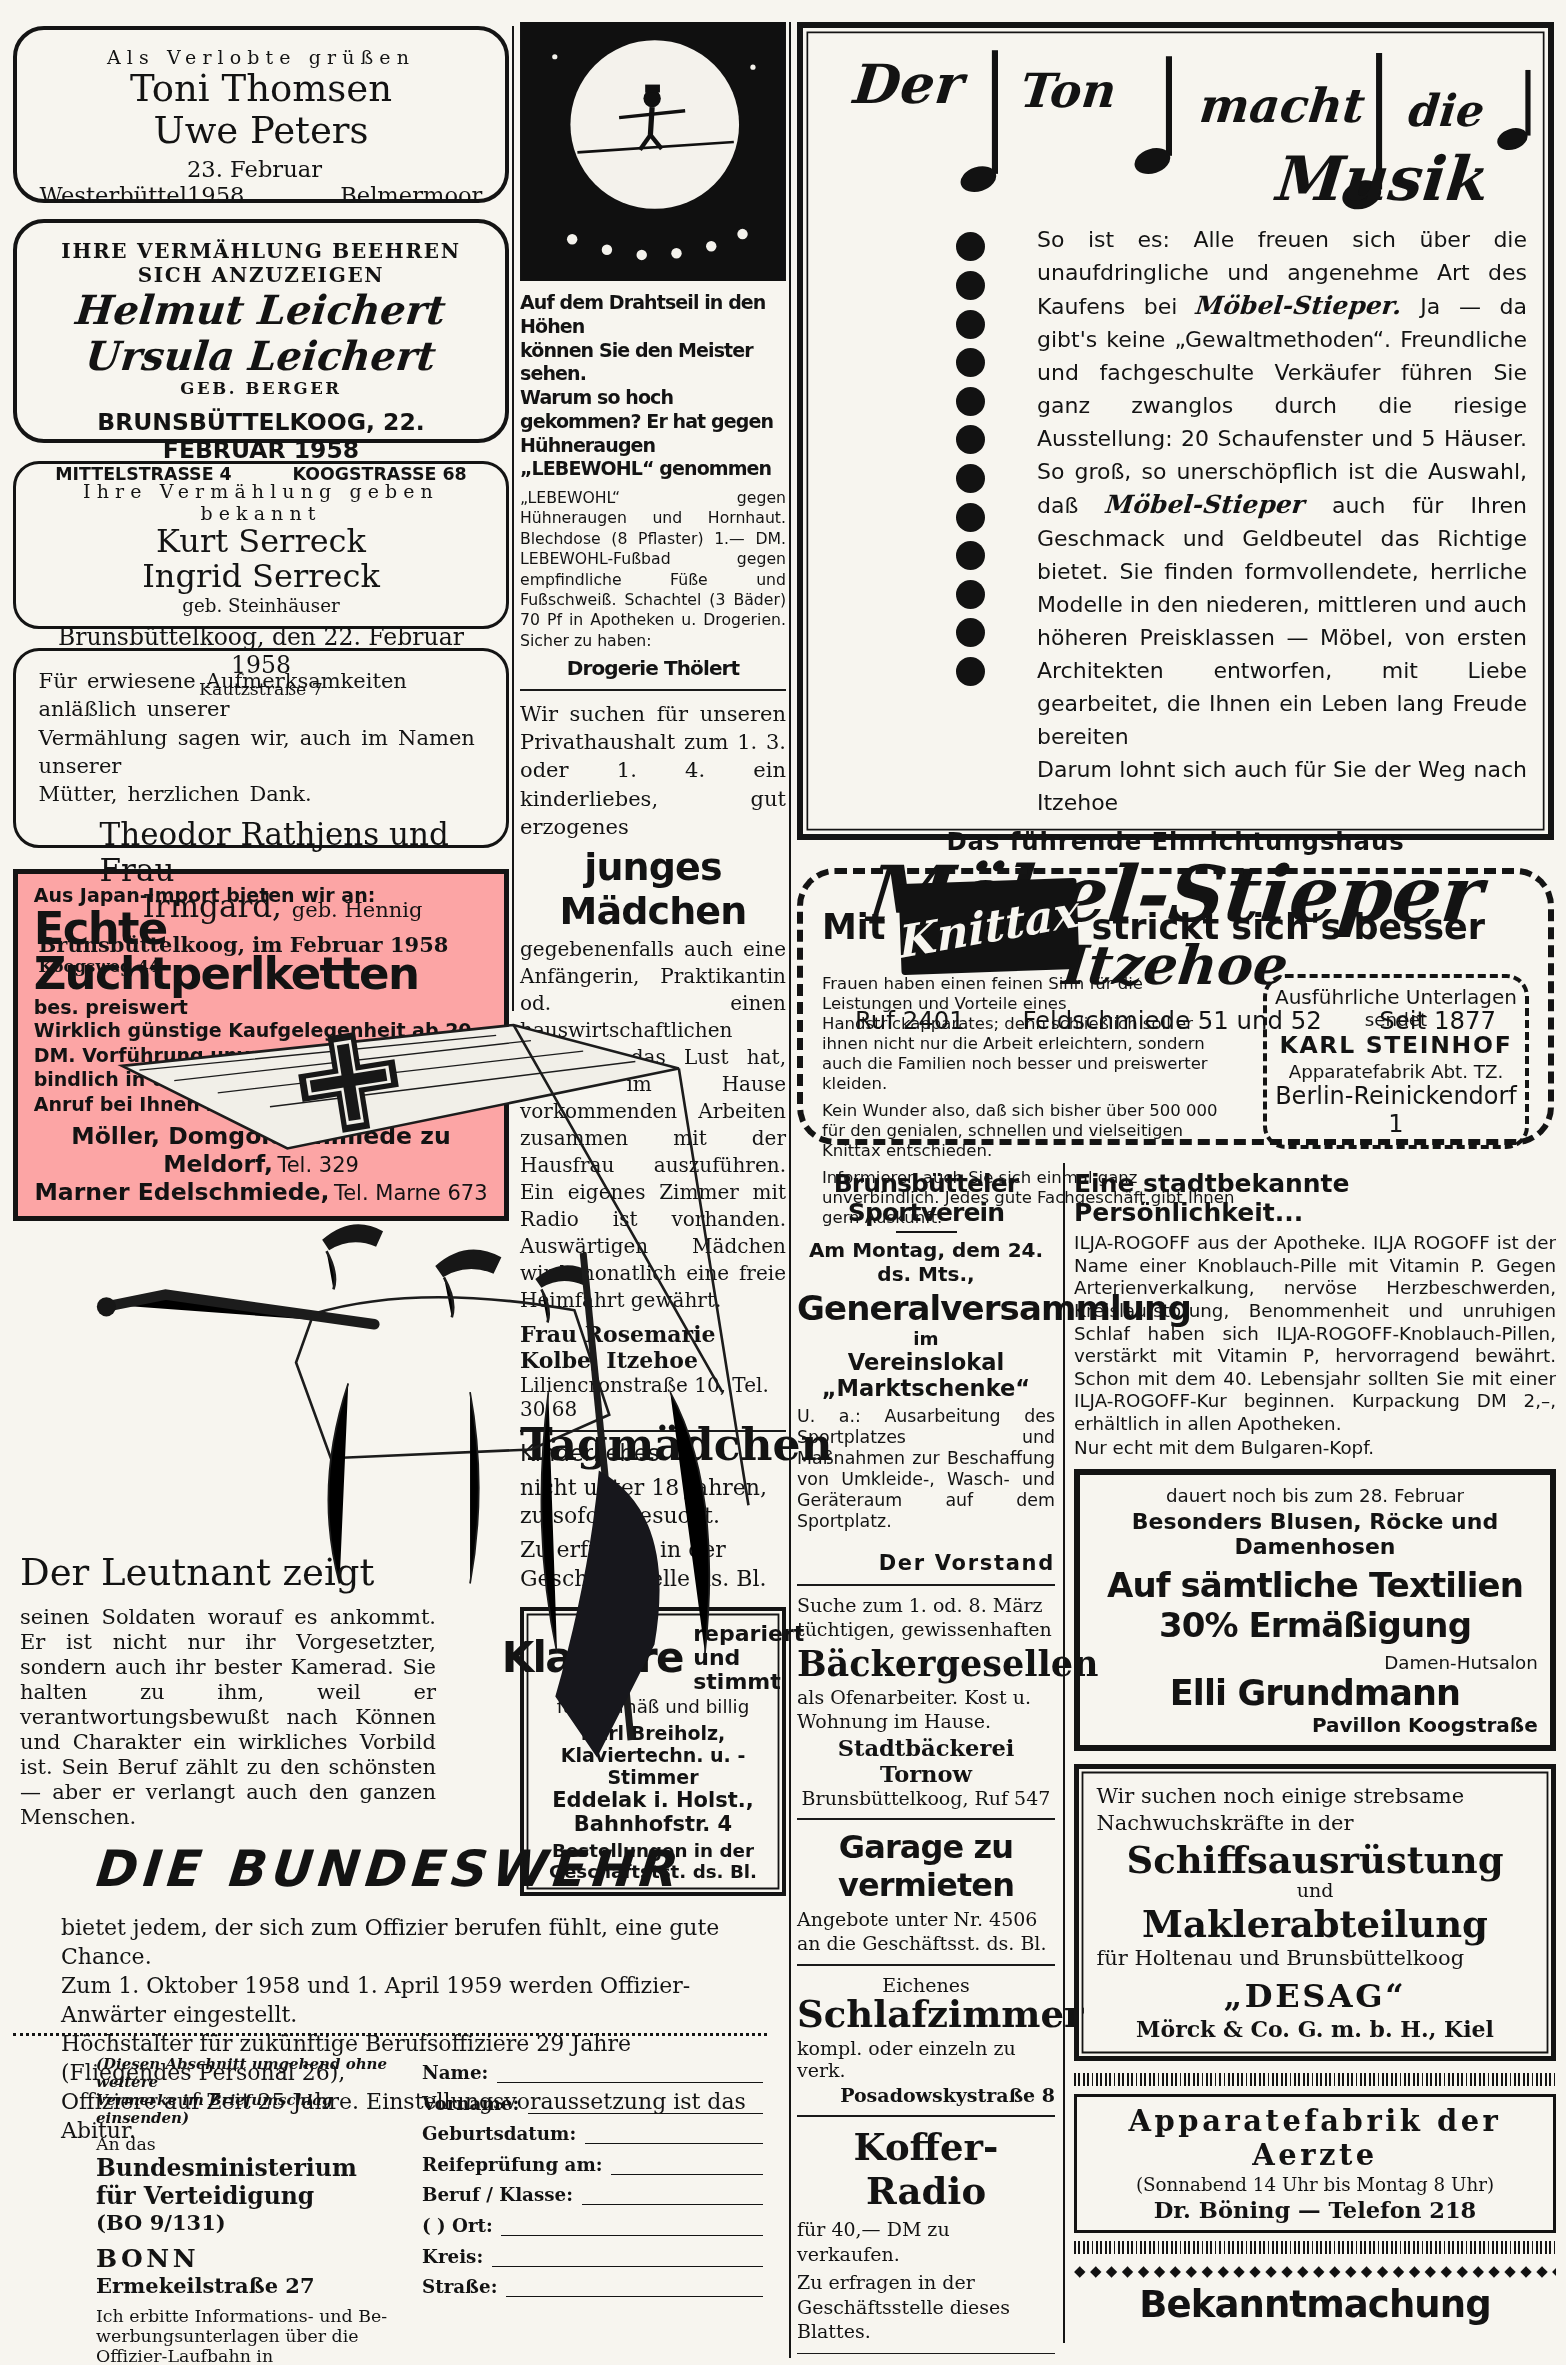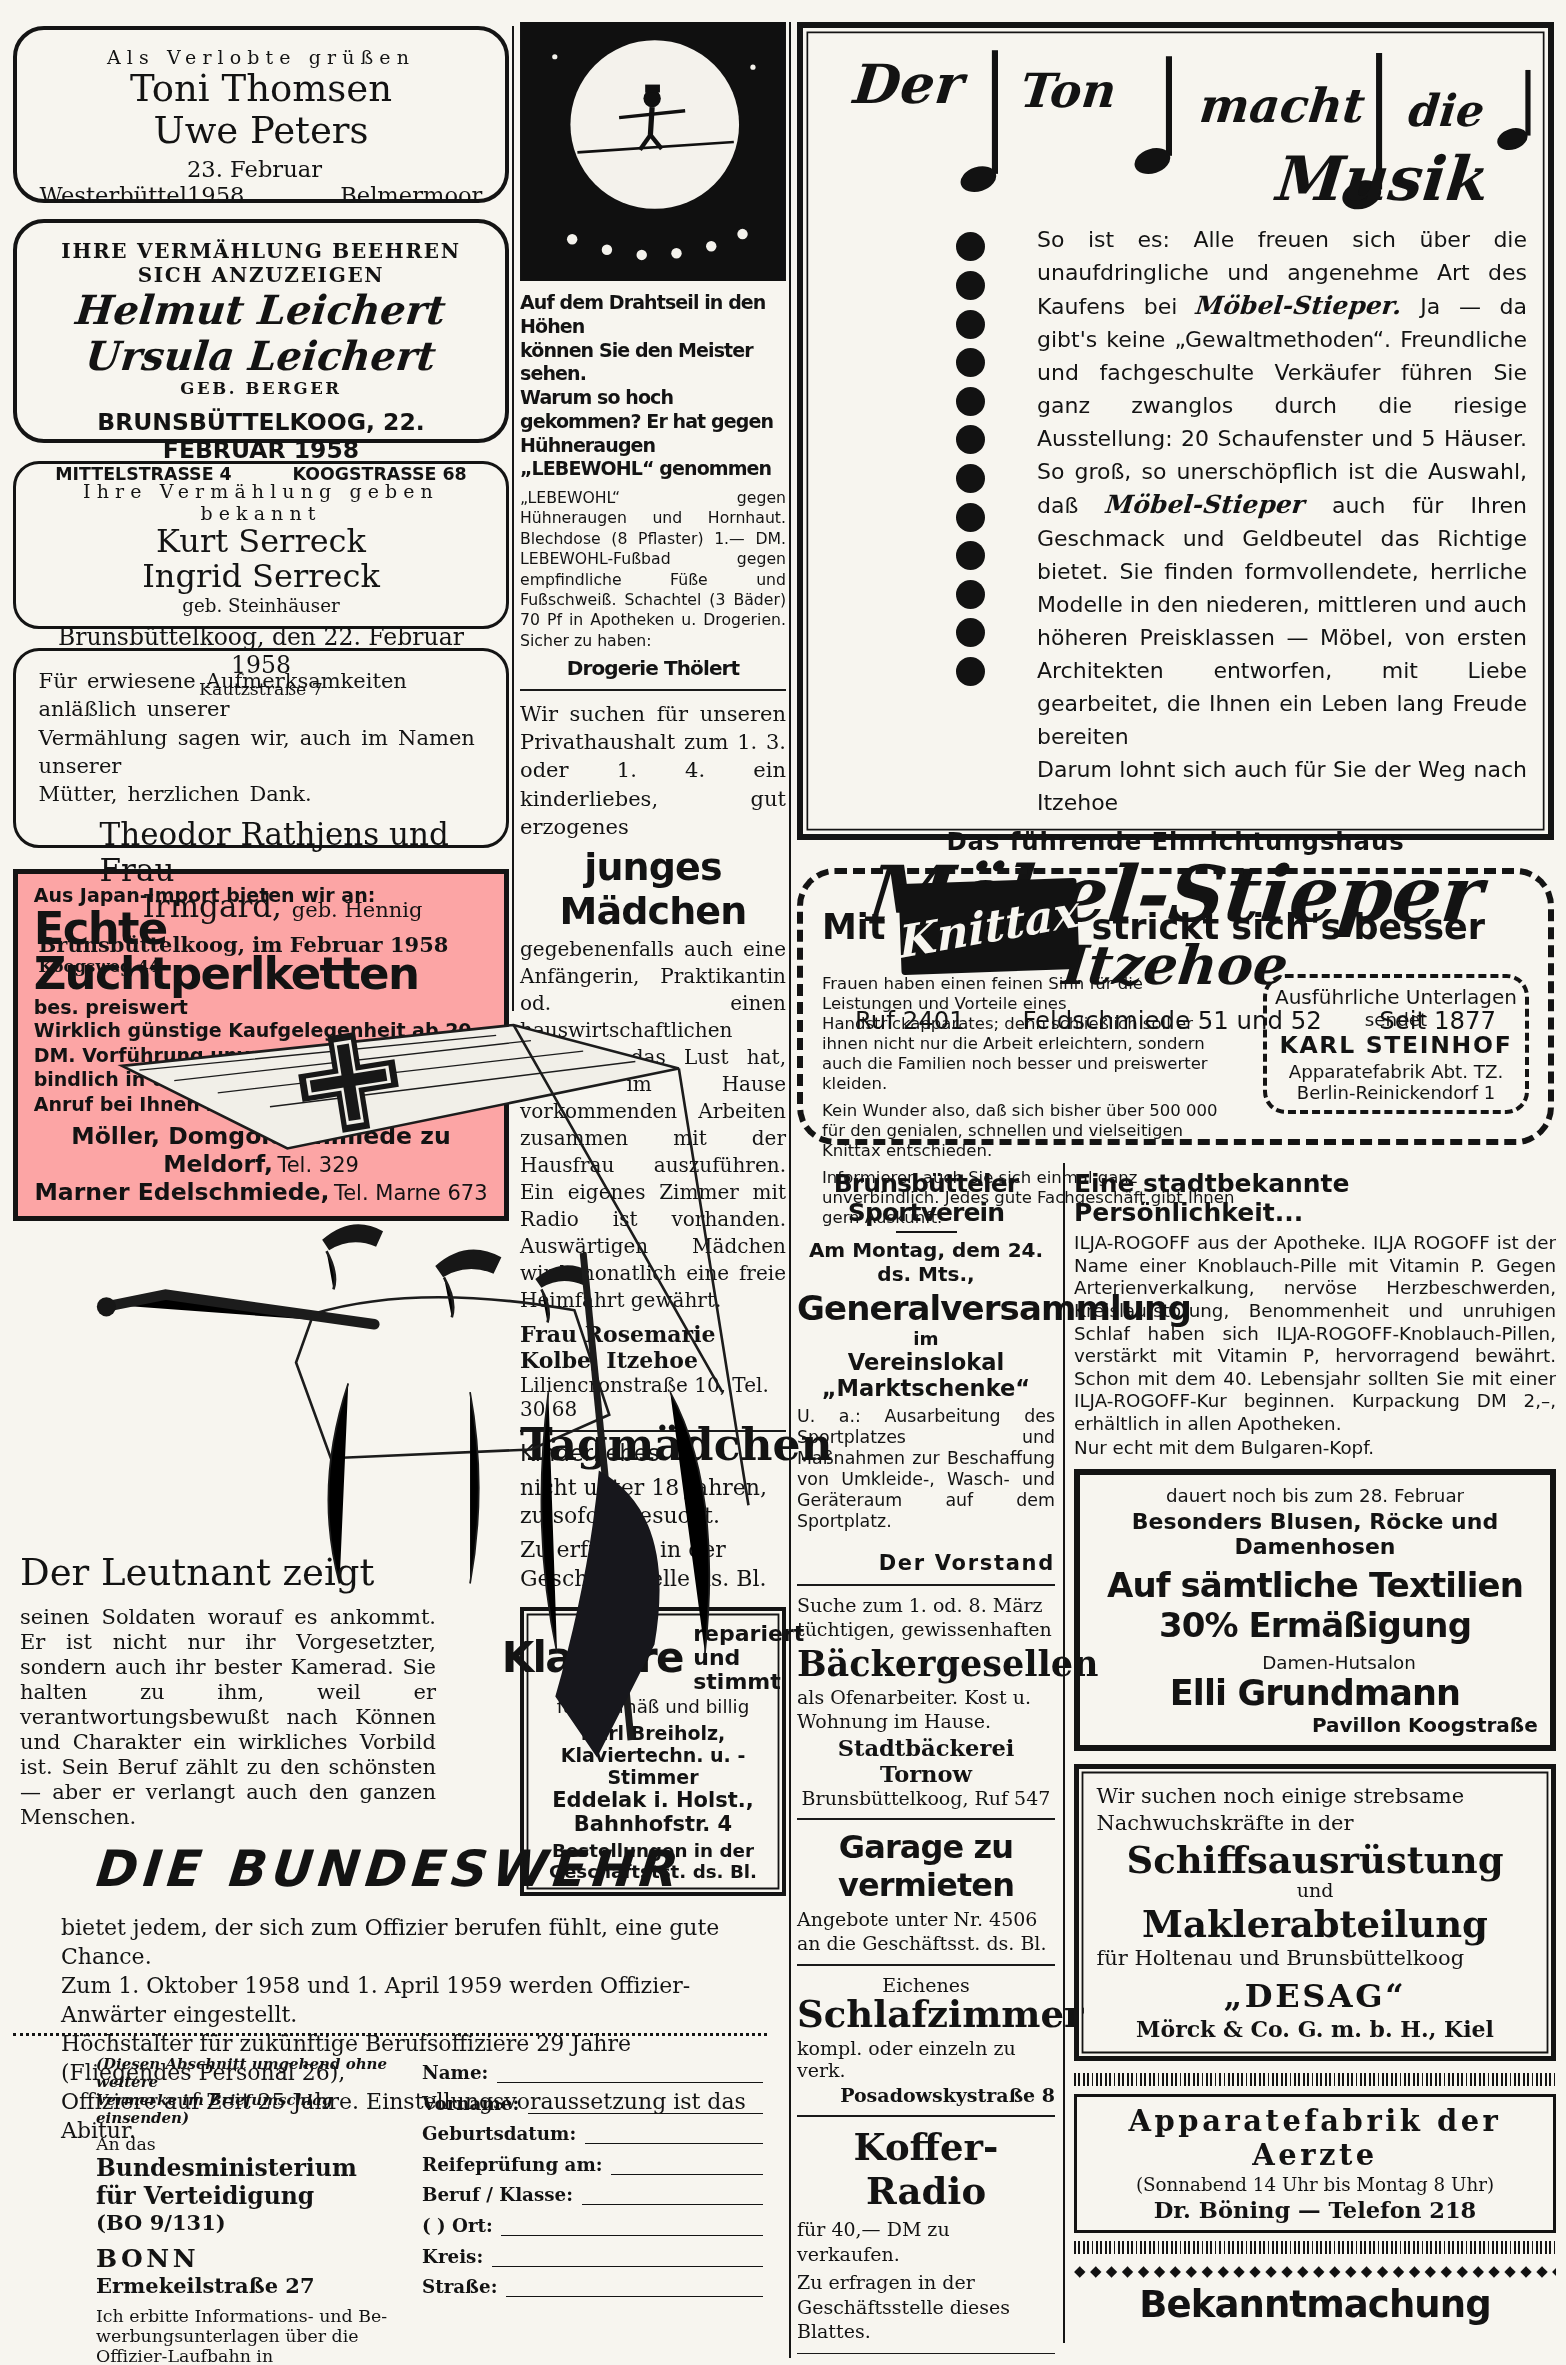--- a/index.html
+++ b/index.html
@@ -98,21 +98,21 @@
   .kn-head{display:flex;align-items:center;}
   .kn-pre{font-size:35px;}
   .kn-logobox{background:#121212;width:178px;height:91px;border-radius:3.5px;transform:rotate(-2deg);margin:0 14px;display:flex;align-items:center;justify-content:center;}
   .kn-logo{color:#f7f5ef;font-size:44px;transform:rotate(-8deg) skewX(-8deg);}
   .kn-post{font-size:35px;}
   .kn-body{display:flex;margin-top:1.7px;}
   .kn-text{width:60%;font-family:"DejaVu Sans",sans-serif;font-size:16.5px;line-height:20px;}
   .kn-text p{margin:0 0 7px 0;}
   .kn-box{width:36%;margin-left:4%;border:4.4px dashed #141414;border-radius:22.6px;padding:7px 5.2px;text-align:center;font-family:"DejaVu Sans",sans-serif;align-self:flex-start;}
   .kn-b1{font-size:20px;} .kn-b2{font-size:18.3px;} .kn-b3{font-size:23.5px;font-weight:bold;letter-spacing:1.7px;margin-top:1.7px;}
-  .kn-b4{font-size:18.3px;margin-top:1.7px;} .kn-b5{font-size:18px;}
+  .kn-b4{font-size:18.3px;margin-top:1.7px;} .kn-b5{font-size:24px;}
   #subL{position:absolute;left:0;top:1147px;width:258px;}
   #subR{position:absolute;left:277px;top:1147px;width:482px;}
   .sp-t{font-size:25px;} .sp-u{width:61px;height:2.6px;background:#141414;margin:3.5px auto;}
   .sp-d{font-size:20px;font-weight:bold;font-family:"DejaVu Sans",sans-serif;margin-top:5.2px;}
   .sp-e{font-size:34px;margin-top:1.7px;}
   .sp-im{font-size:18.3px;font-family:"DejaVu Sans",sans-serif;font-weight:bold;}
   .sp-v{font-size:22.6px;font-weight:bold;font-family:"DejaVu Sans",sans-serif;}
   .sp-b{font-size:17.4px;font-family:"DejaVu Sans",sans-serif;line-height:21px;text-align:justify;margin-top:5.2px;}
   .sp-s{font-size:21px;font-weight:bold;font-family:"DejaVu Sans",sans-serif;margin-top:19px;letter-spacing:1.7px;}
   .ba-i{font-size:19px;line-height:1.25;}
@@ -124,21 +124,21 @@
   .sc-p{font-size:19px;} .sc-t{font-size:37px;line-height:1.0;} .sc-l{font-size:19px;margin-top:3.5px;}
   .ra-t{font-size:37px;} .ra-l{font-size:19px;line-height:1.3;margin-top:3.5px;}
   .ki-t{font-size:30px;}
   .ro-t{font-size:25px;font-weight:bold;font-family:"DejaVu Sans",sans-serif;}
   .ro-b{font-size:18.3px;font-family:"DejaVu Sans",sans-serif;line-height:22.6px;text-align:justify;margin-top:5.2px;}
   .ro-l{font-size:18.3px;font-family:"DejaVu Sans",sans-serif;margin-top:1.7px;}
   .textil{border:6.1px solid #141414;padding:8.7px 12.2px;margin-top:10.4px;}
   .tx-t{font-size:32px;} .tx-s{font-size:18.3px;font-family:"DejaVu Sans",sans-serif;margin-top:1.7px;}
   .tx-2{font-size:22px;font-weight:bold;font-family:"DejaVu Sans",sans-serif;margin-top:3.5px;}
   .tx-b{font-size:34px;margin-top:5.2px;}
-  .tx-sa{font-size:18.3px;font-family:"DejaVu Sans",sans-serif;margin-top:7px;text-align:center;margin-left:48px;}
+  .tx-sa{font-size:18.3px;font-family:"DejaVu Sans",sans-serif;margin-top:7px;text-align:right;margin-left:48px;}
   .tx-n{font-size:35px;} .tx-p{font-size:20px;font-weight:bold;font-family:"DejaVu Sans",sans-serif;text-align:right;}
   .desag{border:5.2px solid #141414;box-shadow:inset 0 0 0 2.6px #f7f5ef,inset 0 0 0 4.4px #141414;padding:14px 17.4px;margin-top:12.2px;}
   .de-i{font-size:21px;line-height:1.3;}
   .de-t{font-size:37px;line-height:1.05;margin-top:3.5px;}
   .de-u{font-size:19px;} .de-f{font-size:21px;margin-top:1.7px;}
   .de-n{font-size:32px;letter-spacing:2.6px;margin-top:7px;}
   .de-fi{font-size:22px;margin-top:1.7px;}
   .aerzte{border:3.5px solid #141414;padding:7px 8.7px;margin:8.7px 0;text-align:center;}
   .ae-t{font-size:29px;font-weight:bold;letter-spacing:3.5px;}
   .ae-s{font-size:18.3px;margin-top:1.7px;}

